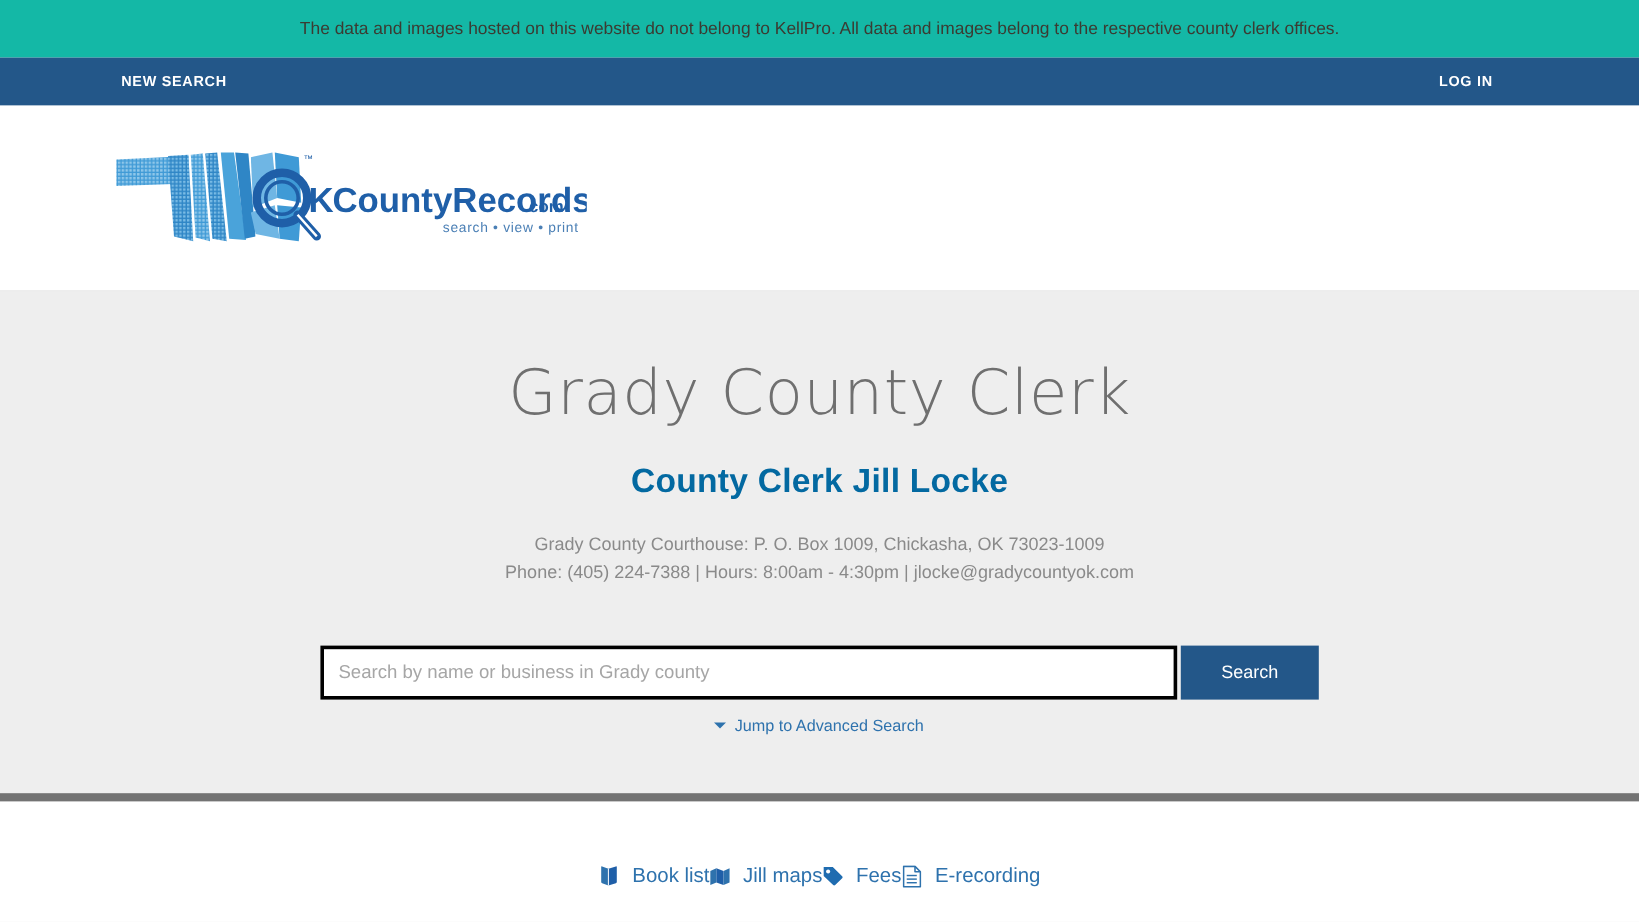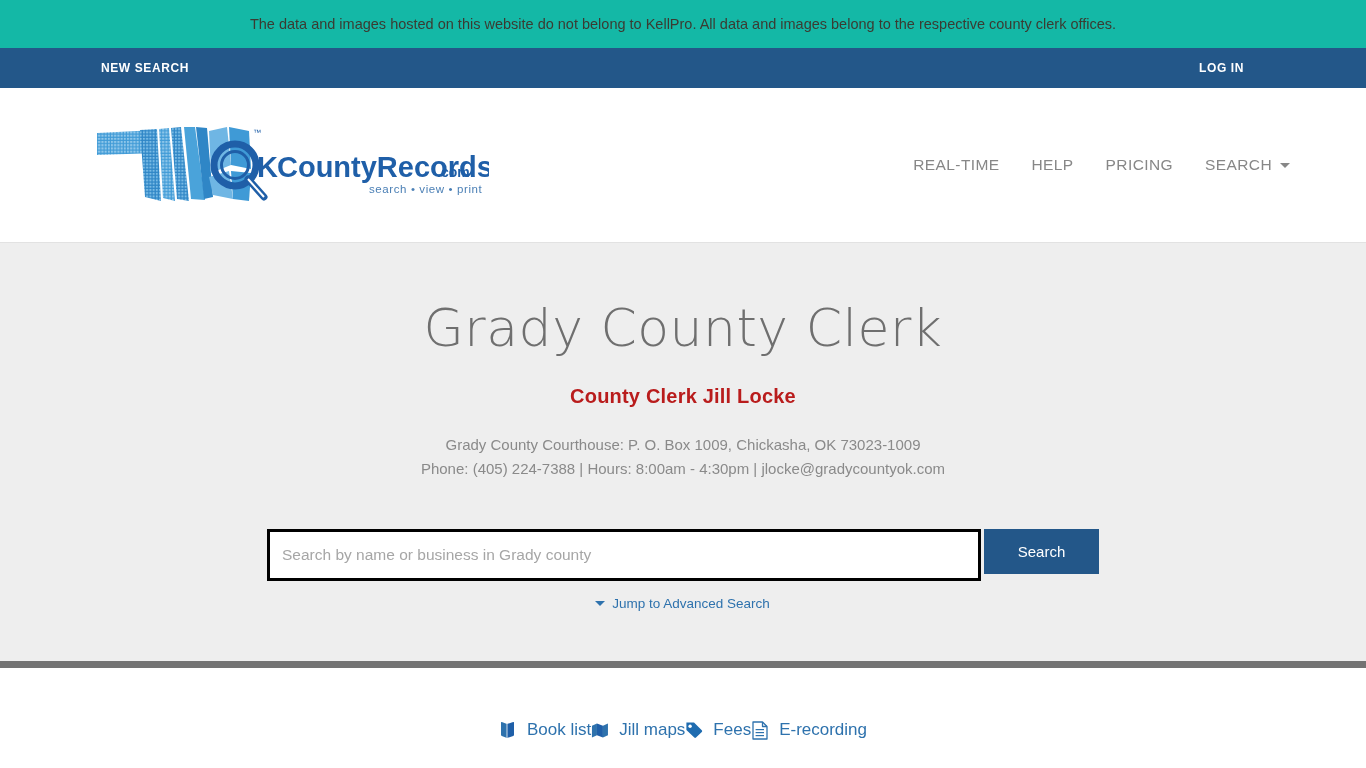--- a/index.html
+++ b/index.html
@@ -96,42 +96,42 @@
     font-size: 52px;
     font-weight: 300;
     color: #6f6f6f;
     letter-spacing: 0.5px;
     line-height: 1.1;
     font-family: "DejaVu Sans", "Liberation Sans", sans-serif;
     font-stretch: normal;
   }
   .hero h2 {
     margin: 28px 0 0 0;
-    font-size: 20px;
+    font-size: 28px;
     font-weight: bold;
-    color: #b91c1c;
+    color: #0369a1;
     letter-spacing: 0.2px;
   }
   .hero .addr {
     margin-top: 25px;
     font-size: 15px;
     color: #8a8a8a;
     line-height: 24px;
   }
 
   
   .searchwrap {
     width: 832px;
     margin: 48px auto 0 auto;
     text-align: left;
   }
   .searchrow { display: flex; align-items: stretch; }
   .search-input {
     flex: 1 1 auto;
-    height: 52px;
+    height: 45px;
     border: 3px solid #000000;
     background: #ffffff;
     font-size: 15.5px;
     color: #ef4444;
     padding: 0 12px;
     outline: none;
     font-family: "Liberation Sans", sans-serif;
     border-radius: 0;
   }
   .search-input::placeholder { color: #a6a6a6; }
@@ -249,35 +249,20 @@
         <text x="44" y="10" font-family="Liberation Sans, sans-serif" font-size="8" fill="#1f5fa8">™</text>
 
         <text x="48" y="52" font-family="Liberation Sans, sans-serif" font-size="29" font-weight="bold" fill="#1f5fa8">K</text>
         <text x="68" y="52" font-family="Liberation Sans, sans-serif" font-size="29" font-weight="bold" fill="#1f5fa8">CountyRecords</text>
         <text x="228" y="52" font-family="Liberation Sans, sans-serif" font-size="14" font-weight="bold" fill="#1f5fa8">.com</text>
         <text x="160" y="68" font-family="Liberation Sans, sans-serif" font-size="11.5" fill="#4a7fb5" letter-spacing="0.6">search • view • print</text>
       </svg>
     </span>
   </a>
 
-  <nav class="mainnav">
-    <a href="#" class="navitem">
-      <span>REAL-TIME</span>
-    </a>
-    <a href="#" class="navitem">
-      <span>HELP</span>
-    </a>
-    <a href="#" class="navitem">
-      <span>PRICING</span>
-    </a>
-    <a href="#" class="navitem">
-      <span>SEARCH</span>
-      <span class="caret-down"></span>
-    </a>
-  </nav>
 </div>
 
 <div class="hero">
   <h1>Grady County Clerk</h1>
   <h2>County Clerk Jill Locke</h2>
   <div class="addr">
     <div>Grady County Courthouse: P. O. Box 1009, Chickasha, OK 73023-1009</div>
     <div>Phone: (405) 224-7388 | Hours: 8:00am - 4:30pm | jlocke@gradycountyok.com</div>
   </div>
 

